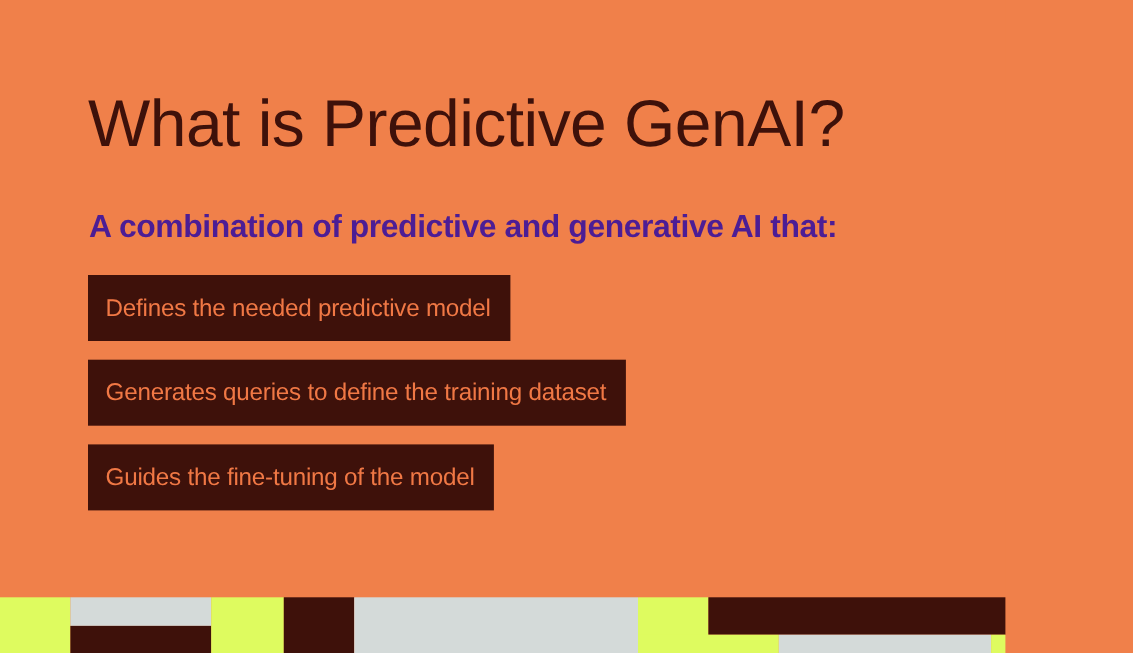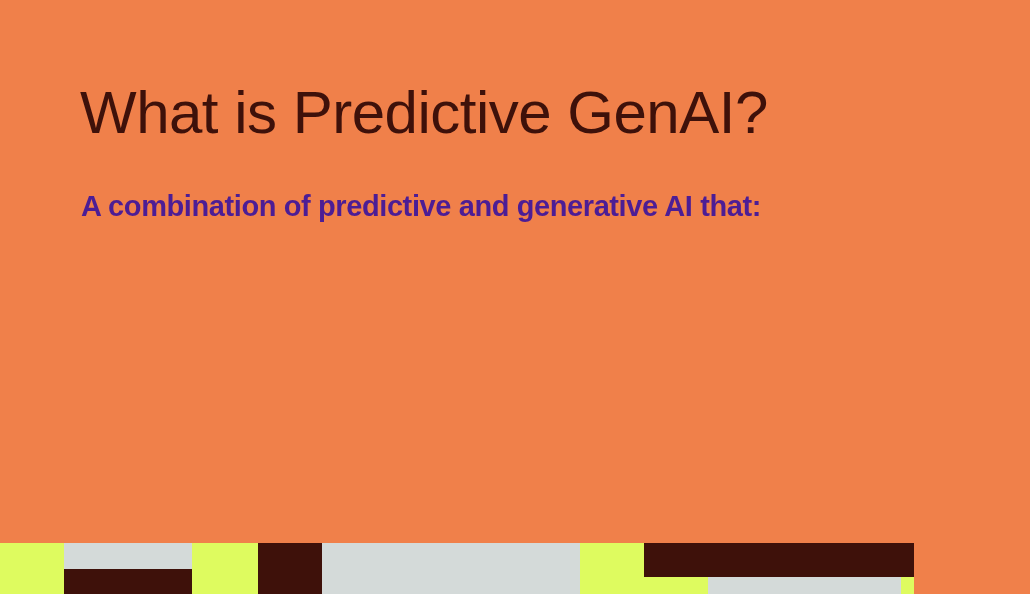--- a/index.html
+++ b/index.html
@@ -83,20 +83,25 @@
 </style>
 </head>
 <body>
 
 <div class="slide">
 
   <h1 class="slide-title">What is Predictive GenAI?</h1>
 
   <h2 class="slide-subtitle">A combination of predictive and generative AI that:</h2>
 
+  <ul class="bullet-list">
+    <li class="bullet-item">Defines the needed predictive model</li>
+    <li class="bullet-item">Generates queries to define the training dataset</li>
+    <li class="bullet-item">Guides the fine-tuning of the model</li>
+  </ul>
 
   <div class="footer-mosaic">
       <div class="mblock" style="left: 0px; top: 0px; width: 64px; height: 51px; background: rgb(222, 251, 95);"></div>
       <div class="mblock" style="left: 64px; top: 0px; width: 128px; height: 26px; background: rgb(212, 218, 217);"></div>
       <div class="mblock" style="left: 64px; top: 26px; width: 128px; height: 25px; background: rgb(62, 17, 10);"></div>
       <div class="mblock" style="left: 192px; top: 0px; width: 66px; height: 51px; background: rgb(222, 251, 95);"></div>
       <div class="mblock" style="left: 258px; top: 0px; width: 64px; height: 51px; background: rgb(62, 17, 10);"></div>
       <div class="mblock" style="left: 322px; top: 0px; width: 258px; height: 51px; background: rgb(212, 218, 217);"></div>
       <div class="mblock" style="left: 580px; top: 0px; width: 64px; height: 51px; background: rgb(222, 251, 95);"></div>
       <div class="mblock" style="left: 644px; top: 0px; width: 386px; height: 34px; background: rgb(62, 17, 10);"></div>

